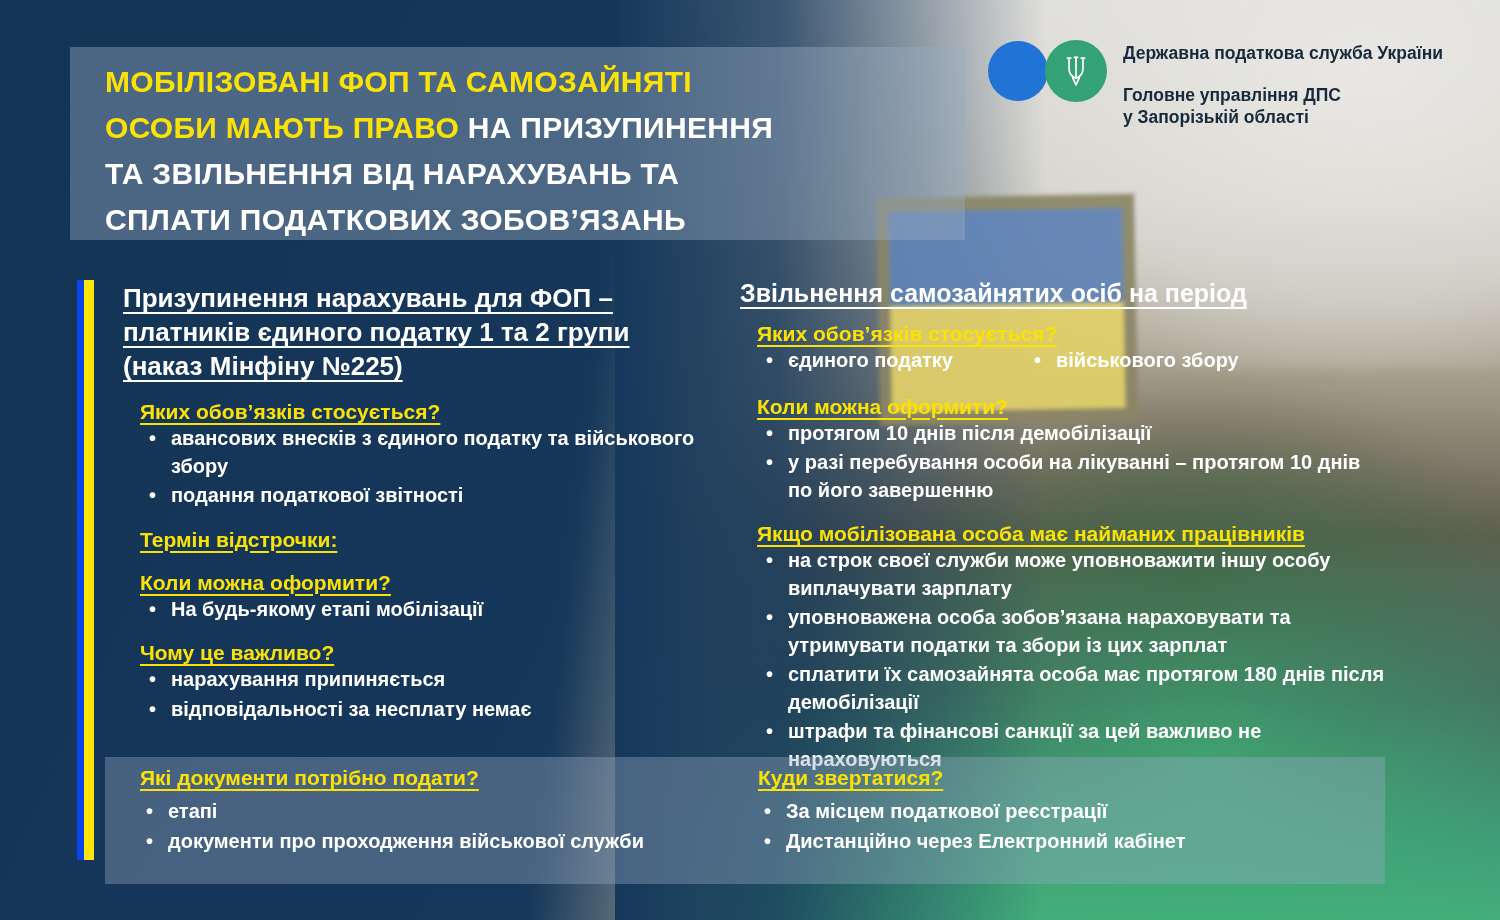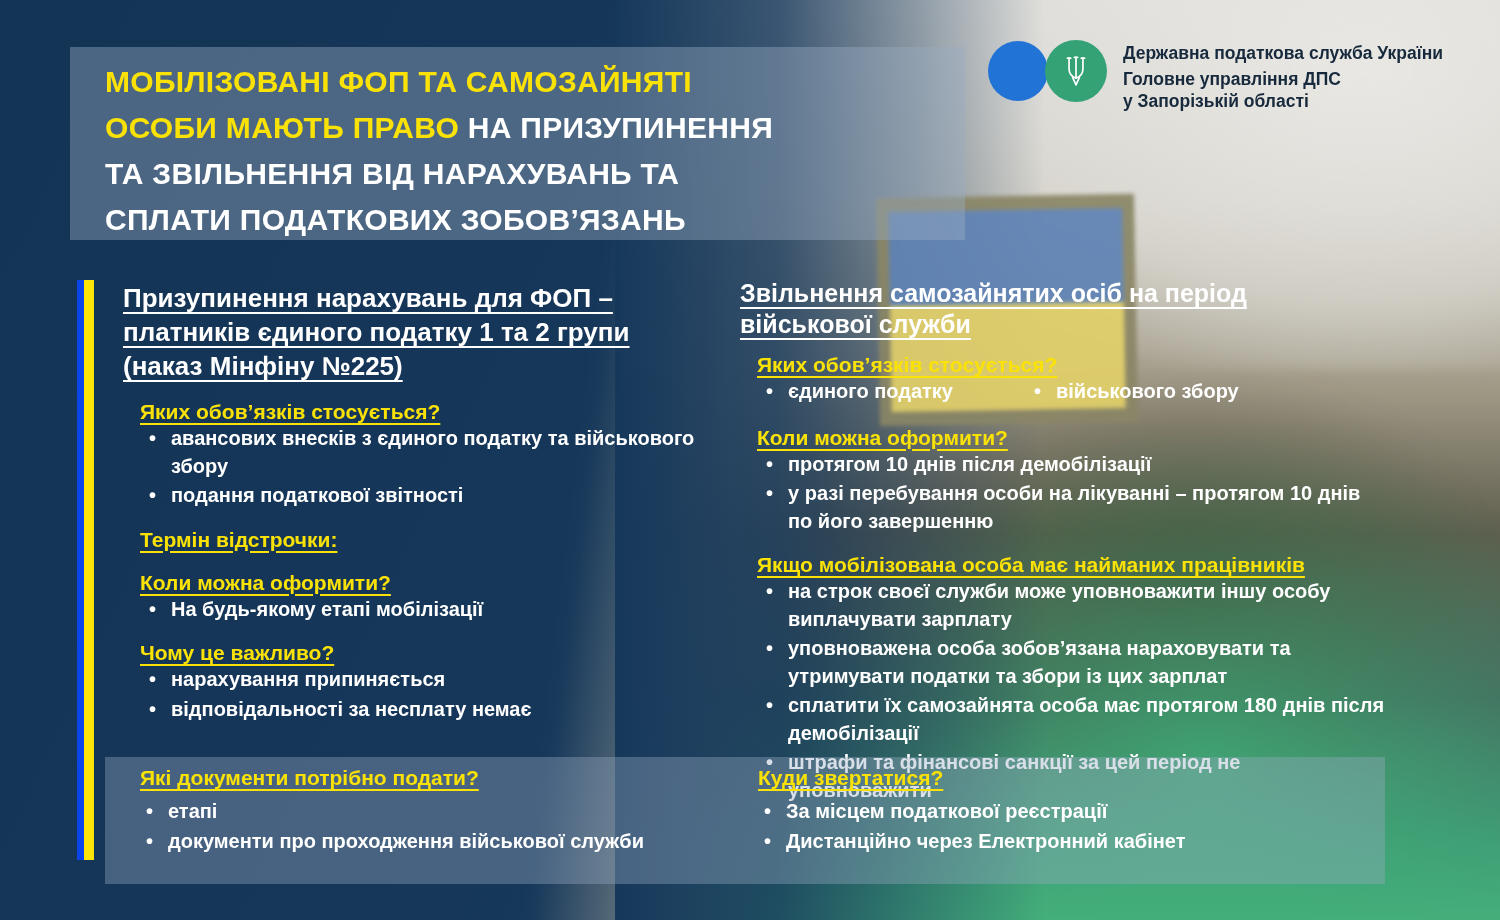--- a/index.html
+++ b/index.html
@@ -30,21 +30,21 @@
     padding:12px 0 0 35px;background:rgba(152,172,192,.42);}
   .title-line{font-size:30px;line-height:46px;color:#ffffff;letter-spacing:.3px;white-space:nowrap;}
   .title-line .em{color:#fbe206;}
   
   .brand{position:absolute;left:988px;top:40px;display:flex;align-items:flex-start;}
   .logo-circles{display:flex;align-items:center;}
   .c-blue{width:60px;height:60px;border-radius:50%;background:#2273d6;}
   .c-green{width:62px;height:62px;border-radius:50%;background:#35a276;margin-left:-3px;
     display:flex;align-items:center;justify-content:center;}
   .brand-text{margin-left:16px;padding-top:3px;color:#17293c;font-size:17.5px;}
-  .brand-line1{margin-bottom:4px;}
+  .brand-line1{margin-bottom:20px;}
   .brand-line2,.brand-line3{line-height:22px;}
   
   .stripe{position:absolute;left:77px;top:280px;height:580px;display:flex;}
   .stripe-blue{width:7px;background:#0b45e9;}
   .stripe-yellow{width:10px;background:#ffe408;}
   
   .col{position:absolute;color:#fff;}
   .col-left{left:123px;top:281px;width:585px;}
   .col-right{left:740px;top:278px;width:648px;}
   .col-heading{color:#fff;margin-bottom:16px;}
@@ -156,21 +156,20 @@
       <ul>
         <li>нарахування припиняється</li>
         <li>відповідальності за несплату немає</li>
       </ul>
     </div>
   </div>
 
   <div class="col col-right">
     <div class="col-heading">
       <div>Звільнення самозайнятих осіб на період</div>
-      <div>військової служби</div>
     </div>
 
     <div class="section">
       <h3 class="sec-title">Яких обов’язків стосується?</h3>
       <div class="two-col">
         <ul>
           <li>єдиного податку</li>
         </ul>
         <ul>
           <li>військового збору</li>
@@ -185,21 +184,21 @@
         <li>у разі перебування особи на лікуванні – протягом 10 днів по його завершенню</li>
       </ul>
     </div>
 
     <div class="section">
       <h3 class="sec-title">Якщо мобілізована особа має найманих працівників</h3>
       <ul>
         <li>на строк своєї служби може уповноважити іншу особу виплачувати зарплату</li>
         <li>уповноважена особа зобов’язана нараховувати та утримувати податки та збори із цих зарплат</li>
         <li>сплатити їх самозайнята особа має протягом 180 днів після демобілізації</li>
-        <li>штрафи та фінансові санкції за цей період не уповноважити</li>
+        <li>штрафи та фінансові санкції за цей важливо не нараховуються</li>
       </ul>
     </div>
   </div>
 
   <div class="footer-box">
     <div class="footer-sec footer-docs">
       <h3 class="sec-title">Які документи потрібно подати?</h3>
       <ul>
         <li>етапі</li>
         <li>документи про проходження військової служби</li>

